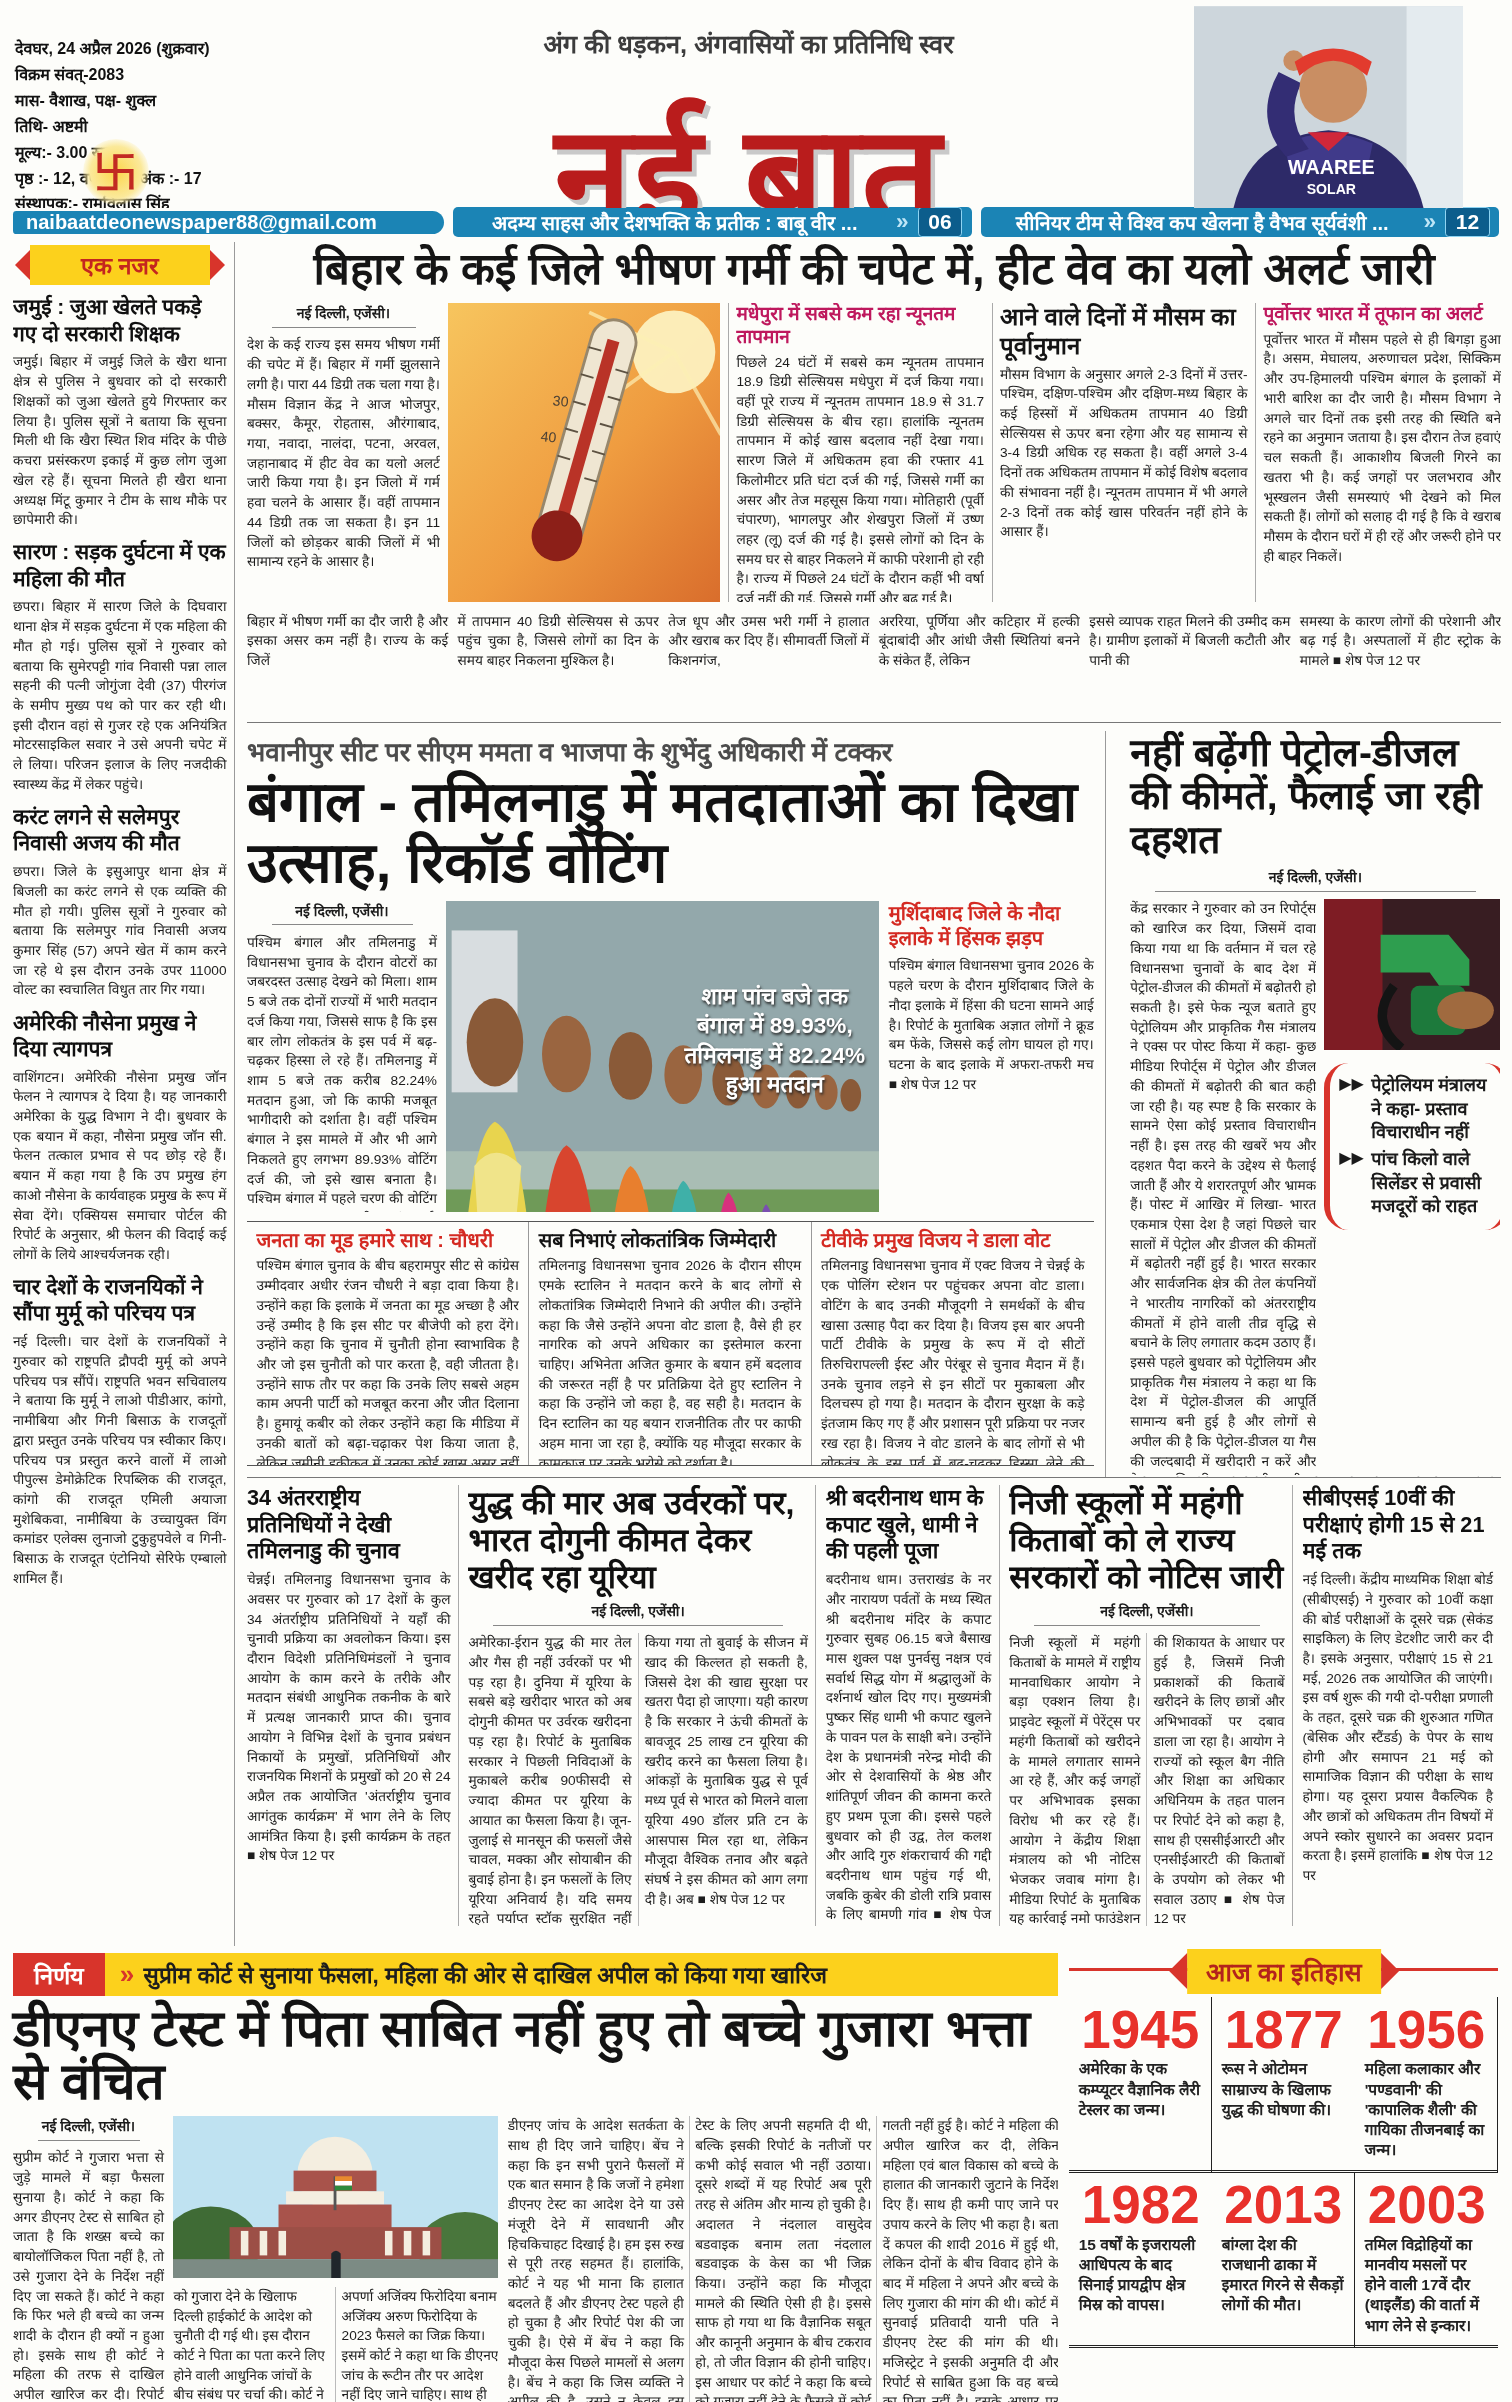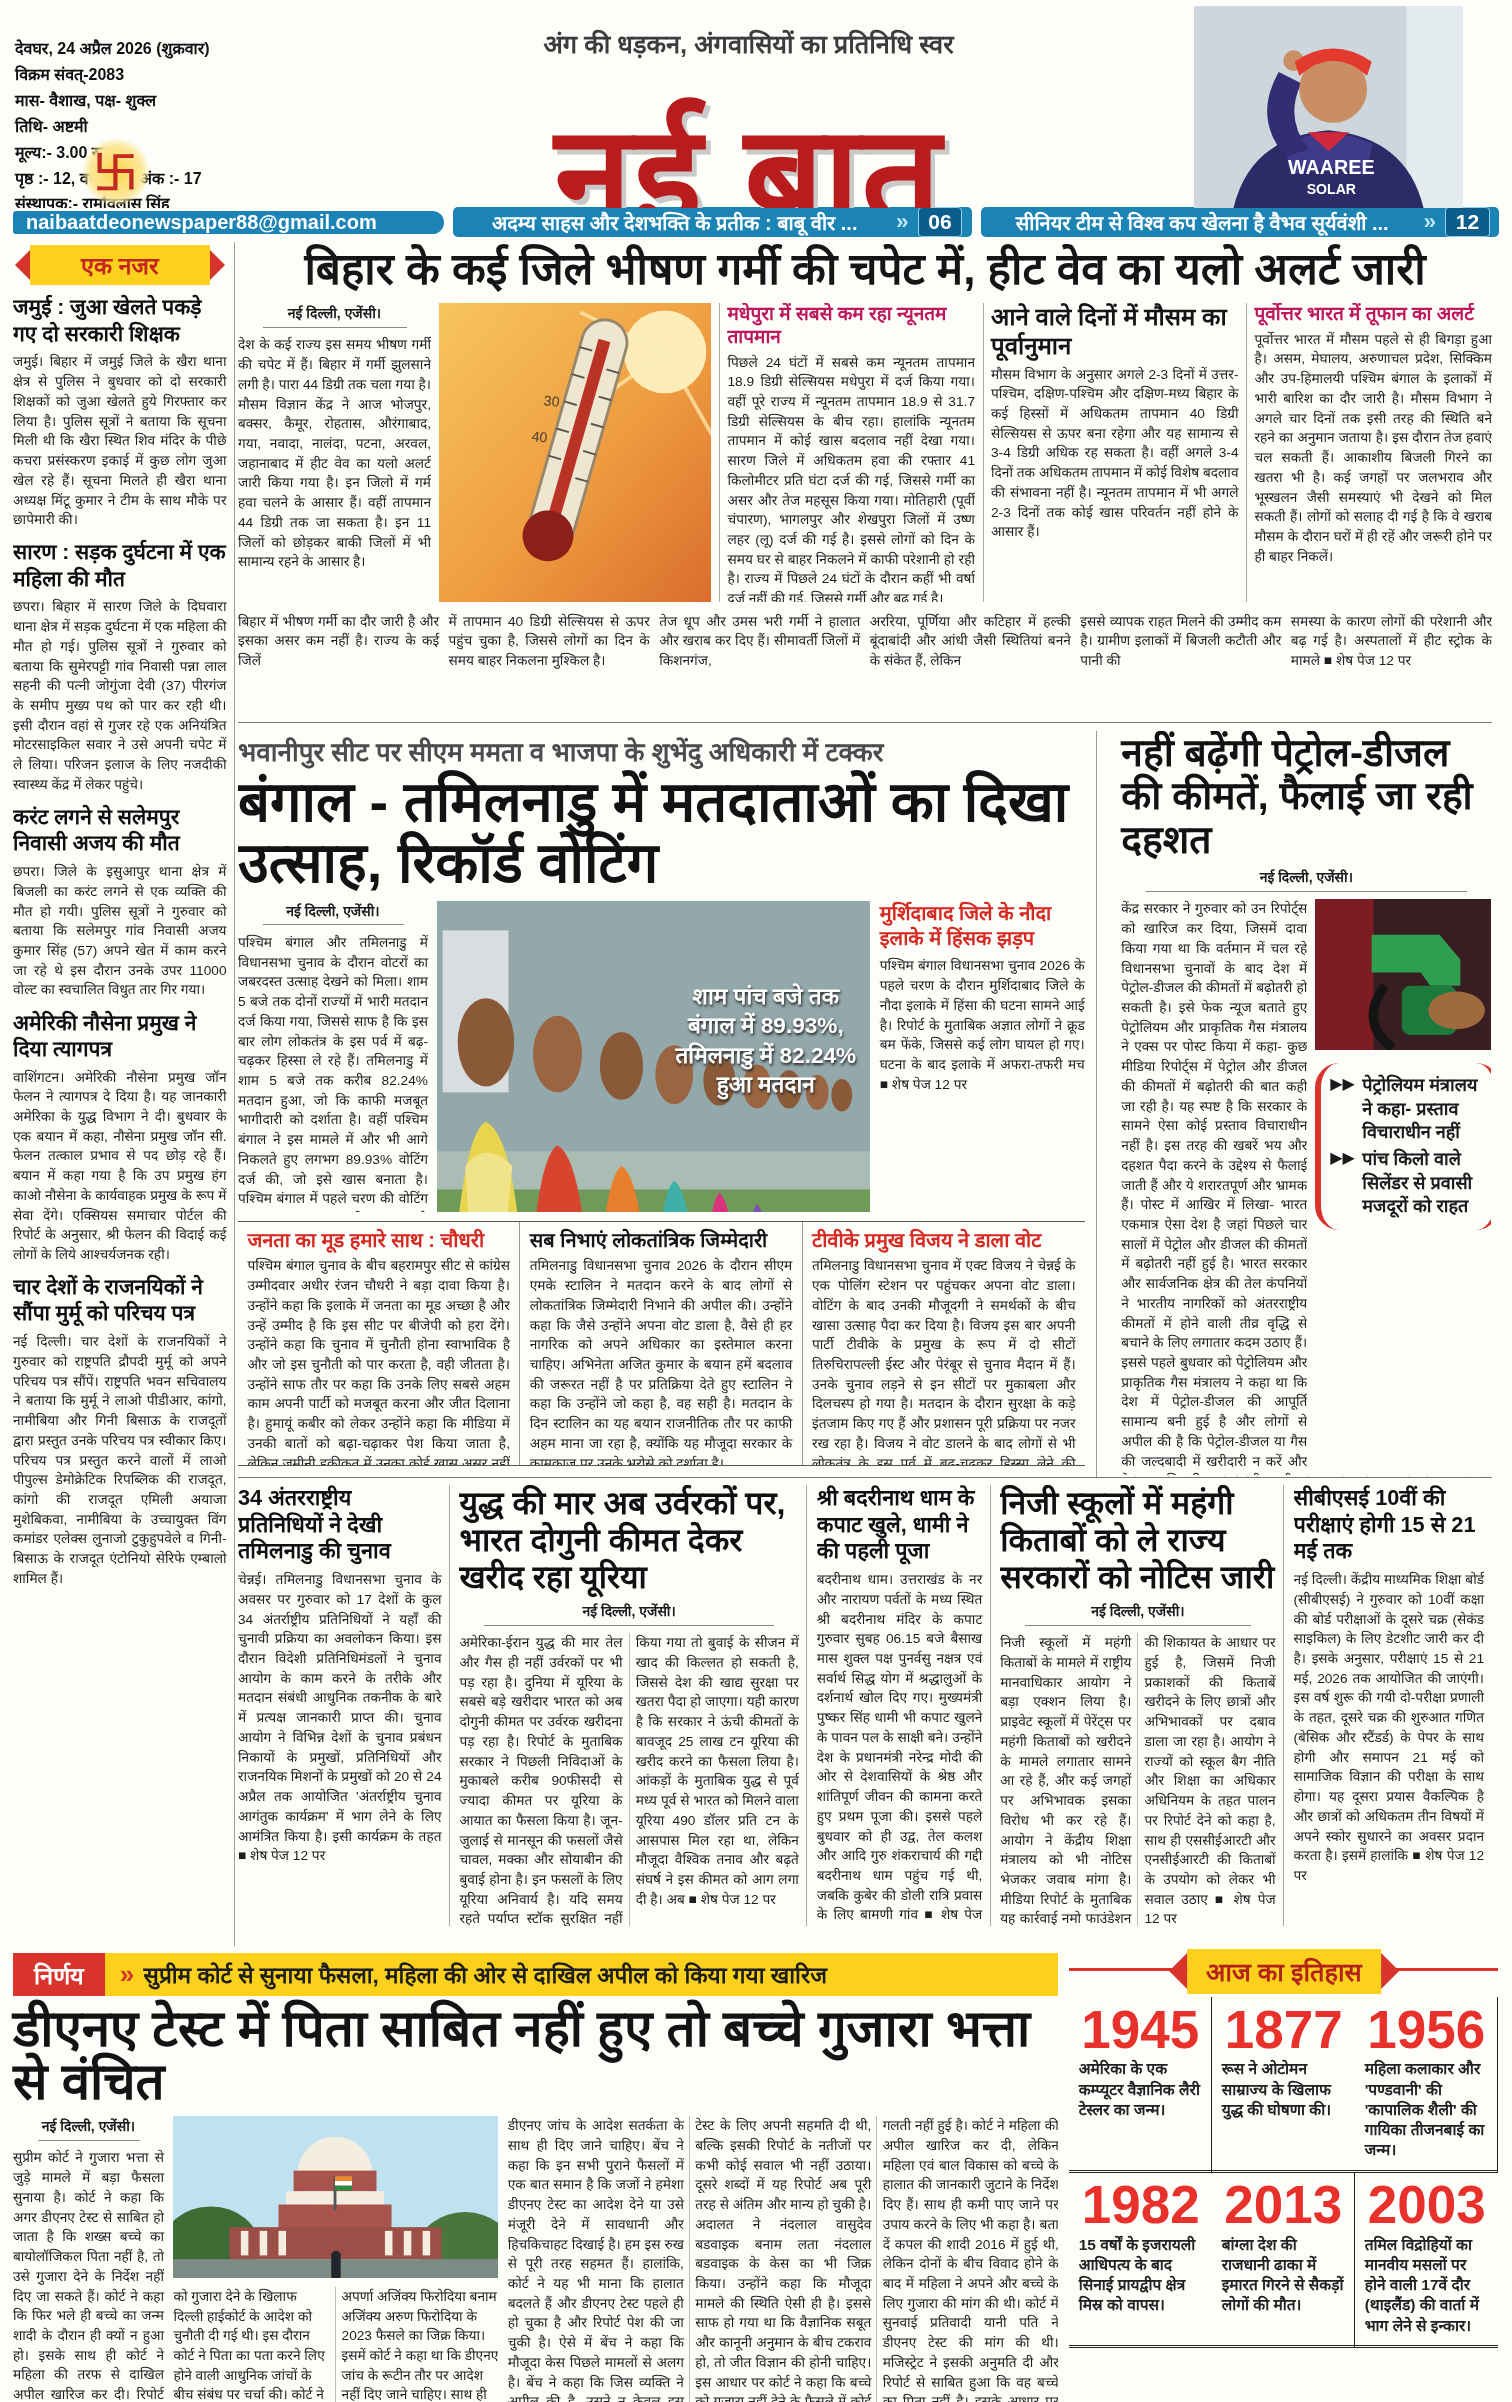--- a/index.html
+++ b/index.html
@@ -21,21 +21,21 @@
   .bar-row{display:flex;align-items:center;gap:9.4px;padding:0 13px;height:28px;}
   .email-bar{width:405px;background:#1b84b5;color:#fff;font-weight:bold;font-size:20px;
       display:flex;align-items:center;padding:0 13px;border-radius:3.8px 13px 13px 3.8px;position:relative;}
   .teaser{flex:1;background:#1b84b5;color:#fff;display:flex;align-items:center;gap:9.4px;
       padding:0 9.4px;font-size:20px;font-weight:bold;border-radius:5px;}
   .teaser .txt{flex:1;text-align:center;}
   .pgnum{background:#0c5d8c;color:#fff;font-size:21px;font-weight:bold;padding:1.9px 9.4px;
       border:1.9px solid #8fd4f2;border-radius:3.8px;}
   .chev{color:#bfe6f7;font-size:22.6px;font-weight:bold;}
   
-  .content{display:grid;grid-template-columns:222px 1254px;gap:3px;padding:5.6px 13px 0 13px;}
+  .content{display:grid;grid-template-columns:222px 1254px;gap:12px;padding:5.6px 13px 0 13px;}
   .rail{border-right:0.9px solid #9a9a9a;padding-right:7.5px;height:1704px;overflow:hidden;}
   .eyebadge{position:relative;background:#fcd11c;color:#c4261f;font-weight:bold;font-size:23.5px;
       text-align:center;padding:3.8px 0;margin:3.8px 17px 9.4px 17px;}
   .eyebadge:before,.eyebadge:after{content:"";position:absolute;top:50%;width:0;height:0;transform:translateY(-50%);
       border-top:15px solid transparent;border-bottom:15px solid transparent;}
   .eyebadge:before{left:-15px;border-right:15px solid #d8342b;}
   .eyebadge:after{right:-15px;border-left:15px solid #d8342b;}
   .rail-title{font-size:21px;font-weight:bold;line-height:1.25;margin:9.4px 0 5.6px 0;color:#101010;}
   .rail-body,.col{font-size:13.7px;line-height:1.44;text-align:justify;color:#1d1d1d;}
   .main-right{display:flex;flex-direction:column;}

